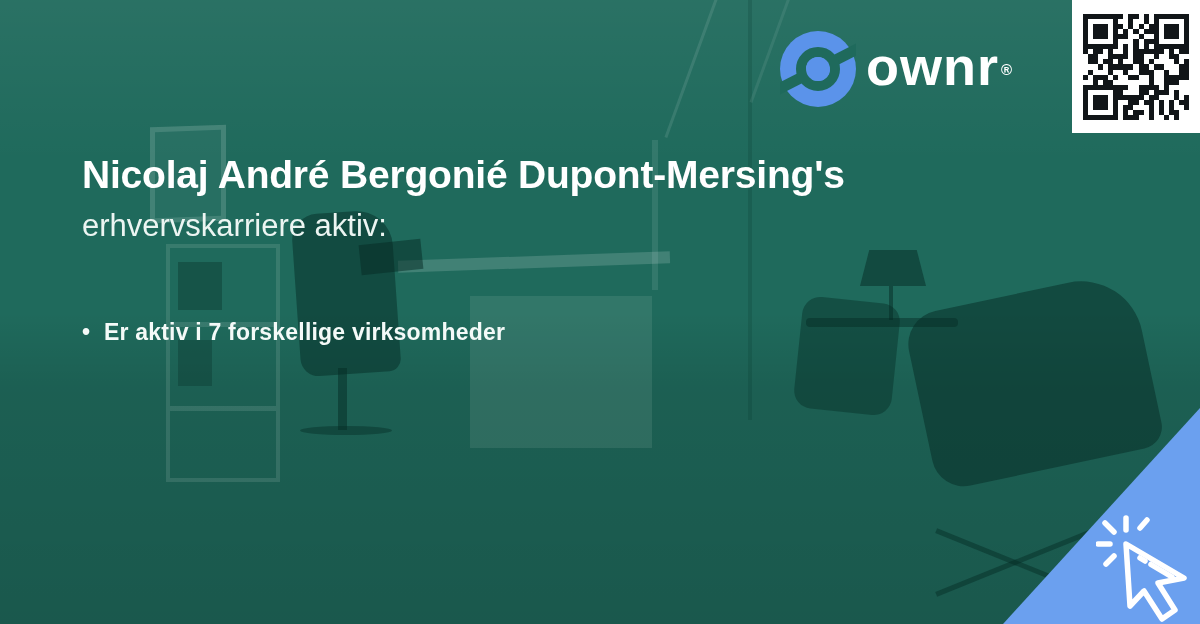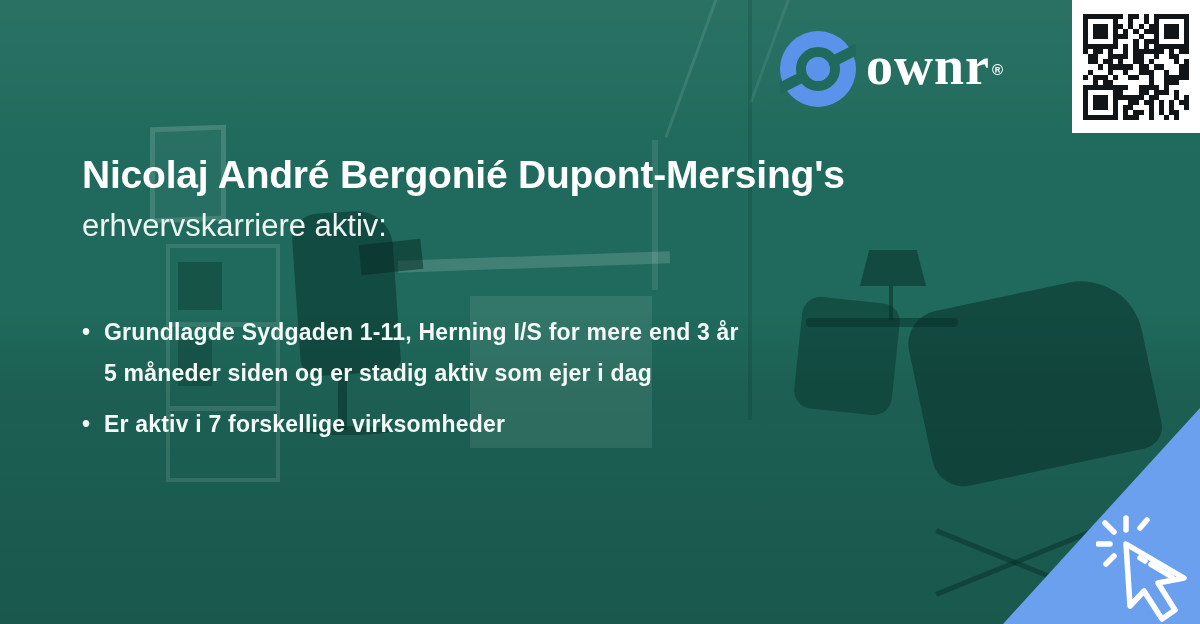--- a/index.html
+++ b/index.html
@@ -46,21 +46,21 @@
   .lamp-shade{left:860px;top:250px;width:66px;height:36px;background:rgba(5,42,35,0.5);clip-path:polygon(14% 0,86% 0,100% 100%,0 100%);}
   .lamp-stem{left:889px;top:286px;width:4px;height:34px;background:rgba(5,42,35,0.5);}
   .side-table{left:806px;top:318px;width:152px;height:9px;background:rgba(5,42,35,0.45);border-radius:4px;}
   .small-chair{left:798px;top:300px;width:98px;height:112px;background:rgba(5,42,35,0.42);border-radius:18px;transform:rotate(6deg);}
   .lounge-chair{left:918px;top:292px;width:232px;height:178px;background:rgba(5,42,35,0.5);border-radius:34px 62px 22px 32px;transform:rotate(-12deg);}
   .lounge-leg-1{left:930px;top:560px;width:170px;height:5px;background:rgba(5,42,35,0.45);transform:rotate(22deg);}
   .lounge-leg-2{left:930px;top:560px;width:170px;height:5px;background:rgba(5,42,35,0.45);transform:rotate(-22deg);}
   
   .brand{position:absolute;left:780px;top:30px;height:78px;display:flex;align-items:center;z-index:3;}
   .brand-icon{width:76px;height:76px;display:block;}
-  .brand-text{font-family:Liberation Serif, serif;font-weight:700;font-size:54px;letter-spacing:1px;line-height:1;margin-left:10px;padding-bottom:6px;}
+  .brand-text{font-family:Liberation Sans, sans-serif;font-weight:700;font-size:54px;letter-spacing:1px;line-height:1;margin-left:10px;padding-bottom:6px;}
   .brand-reg{font-size:15px;font-weight:700;vertical-align:26px;margin-left:2px;}
   
   .qr{position:absolute;top:0;right:0;width:128px;height:133px;background:#fff;z-index:3;display:flex;align-items:center;justify-content:center;}
   .qr svg{width:106px;height:106px;shape-rendering:crispEdges;fill:var(--qr-dark);}
   
   .content{position:absolute;left:82px;top:152px;right:60px;z-index:2;}
   .title{font-size:39px;font-weight:700;line-height:1.2;letter-spacing:-0.2px;color:var(--text-white);}
   .subtitle{font-size:31px;font-weight:400;line-height:1.25;margin-top:8px;color:#ecf5f2;}
   .facts{list-style:none;margin-top:66px;}
   .facts li{
@@ -368,22 +368,20 @@
         <rect x="13" y="20" width="1" height="1"></rect>
         <rect x="16" y="20" width="1" height="1"></rect>
         <rect x="18" y="20" width="1" height="1"></rect>
       </svg>
   </div>
 
   <main class="content">
     <h1 class="title">Nicolaj André Bergonié Dupont-Mersing's</h1>
     <h2 class="subtitle">erhvervskarriere aktiv:</h2>
     <ul class="facts">
-      <li>Grundlagde Sydgaden 1-11, Herning I/S for mere end 3 år
-5 måneder siden og er stadig aktiv som ejer i dag</li>
       <li>Er aktiv i 7 forskellige virksomheder</li>
     </ul>
   </main>
 
   <div class="corner-triangle"></div>
   <div class="cursor-click">
     <svg viewBox="0 0 100 112" aria-hidden="true">
 
       <path d="M30,32 L88,66 L62,71 L79,98 L66,107 L48,79 L34,94 Z"></path>
 

